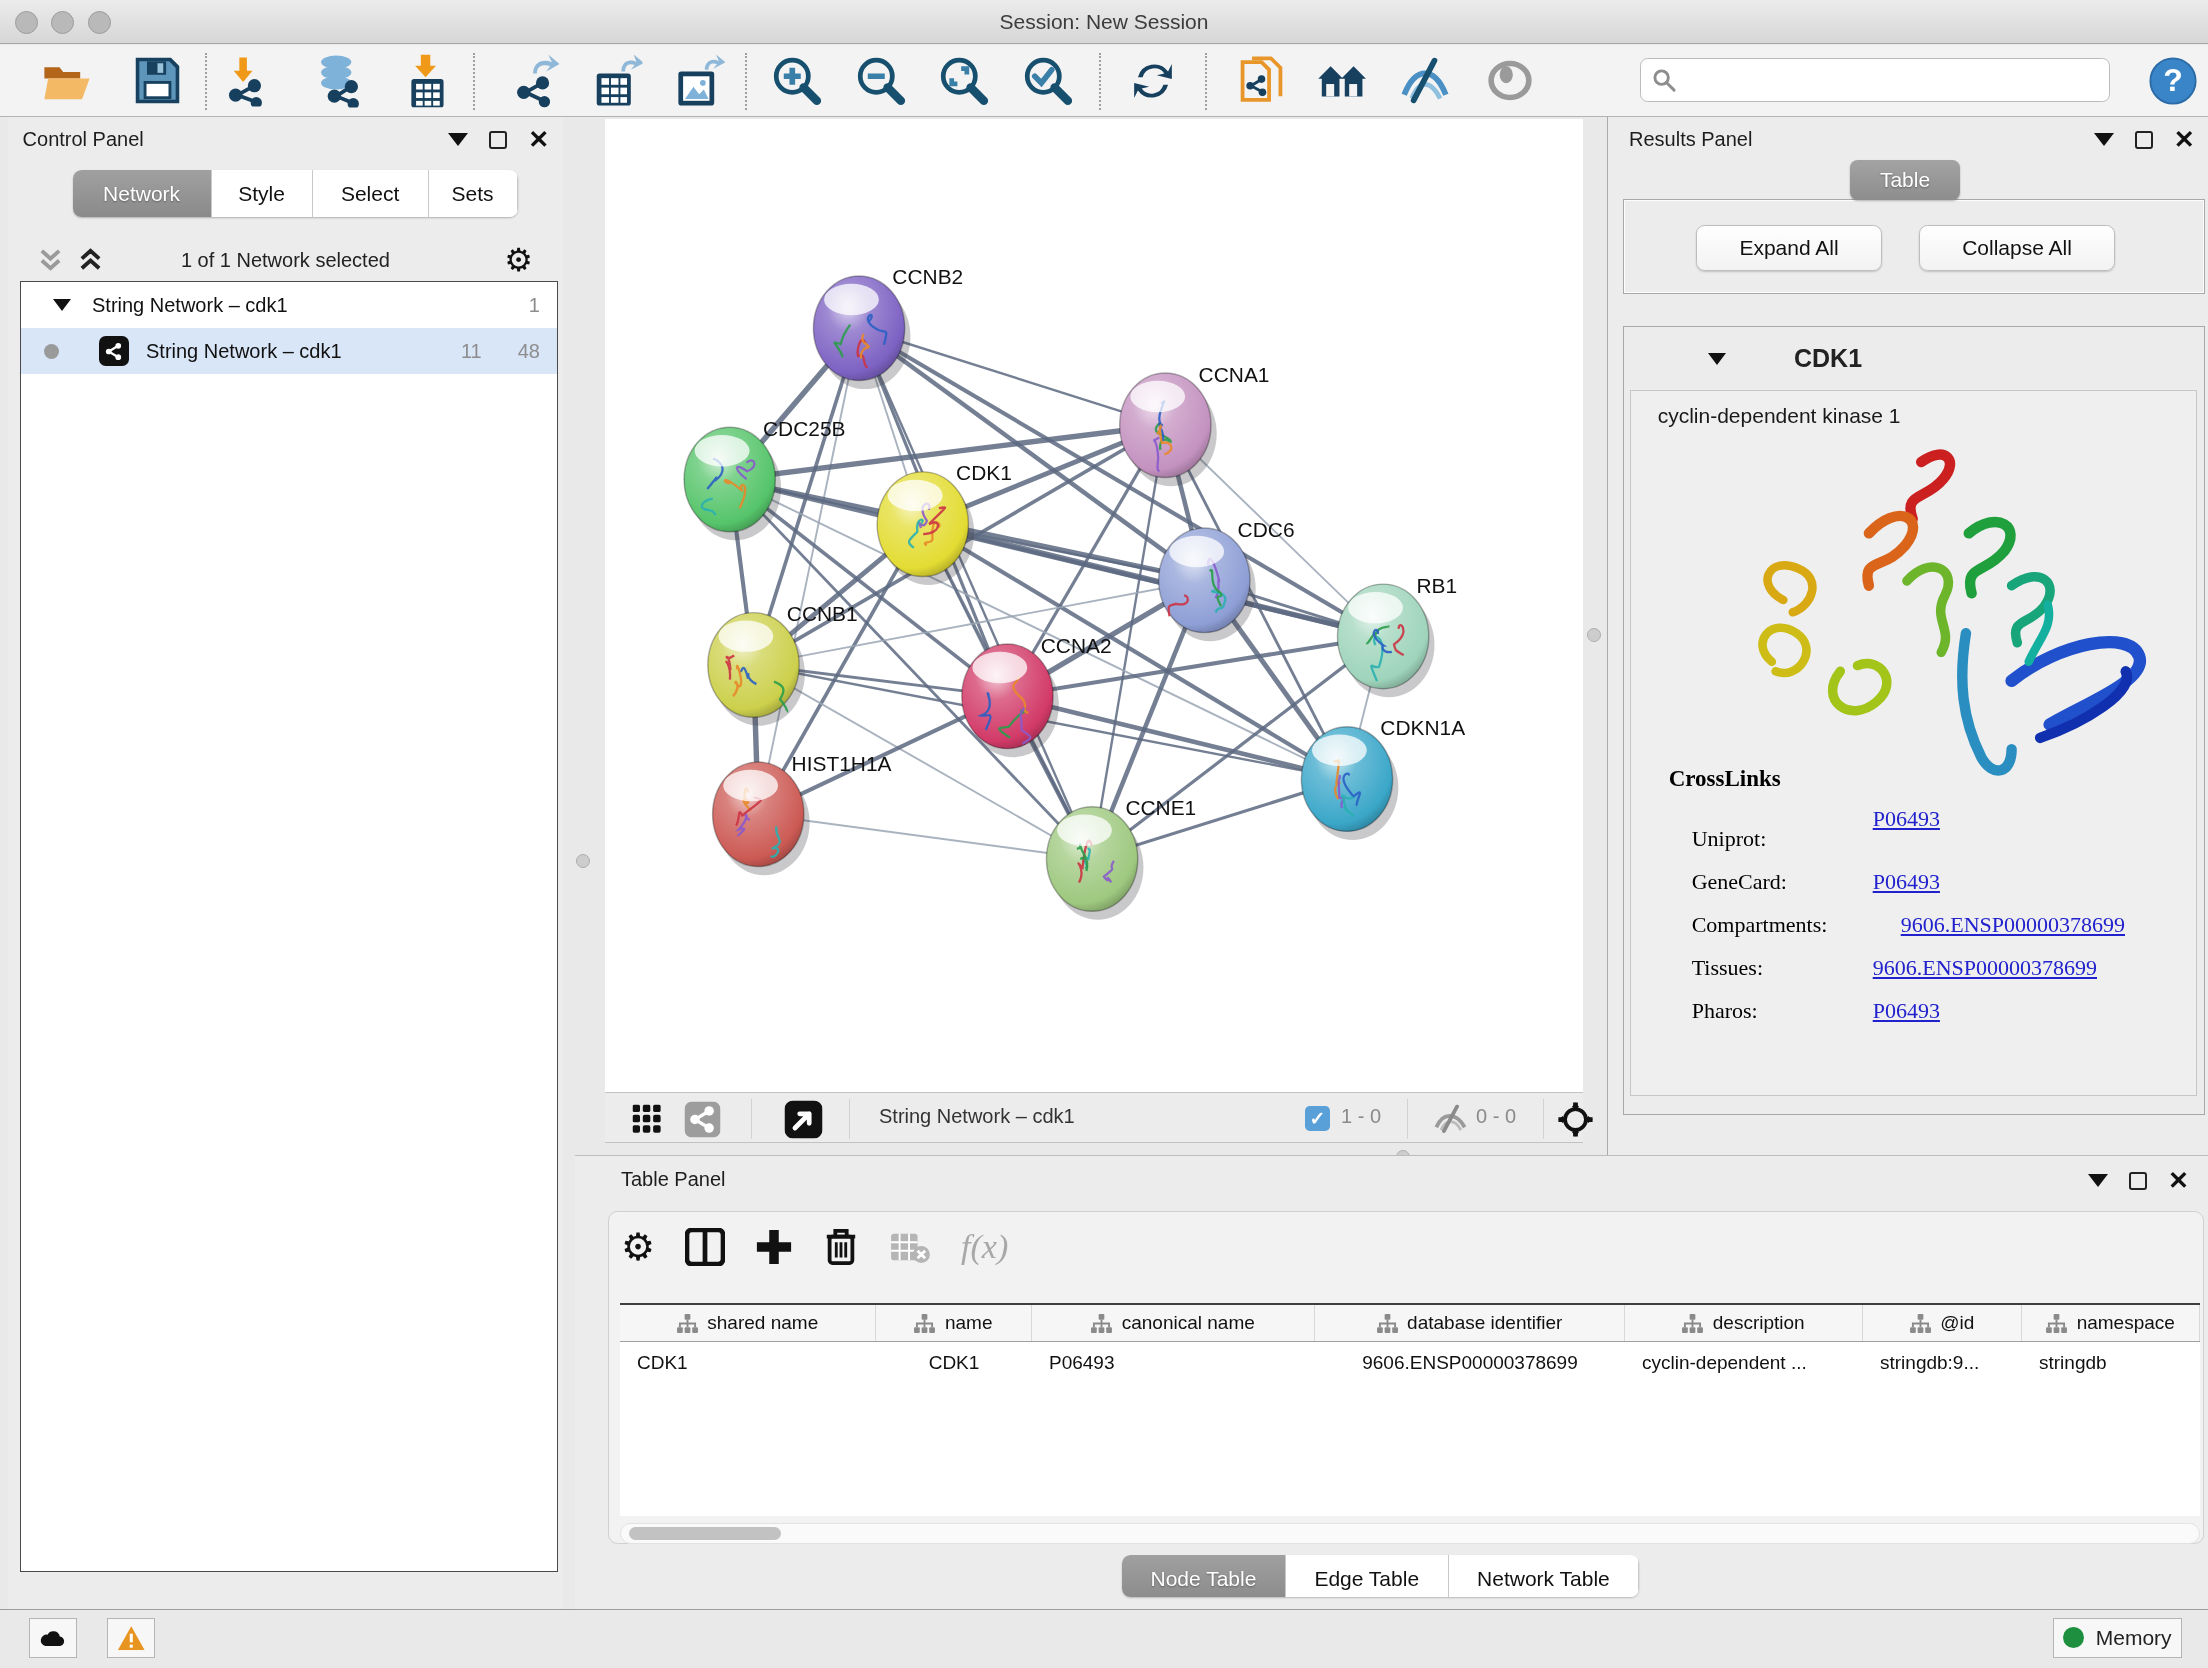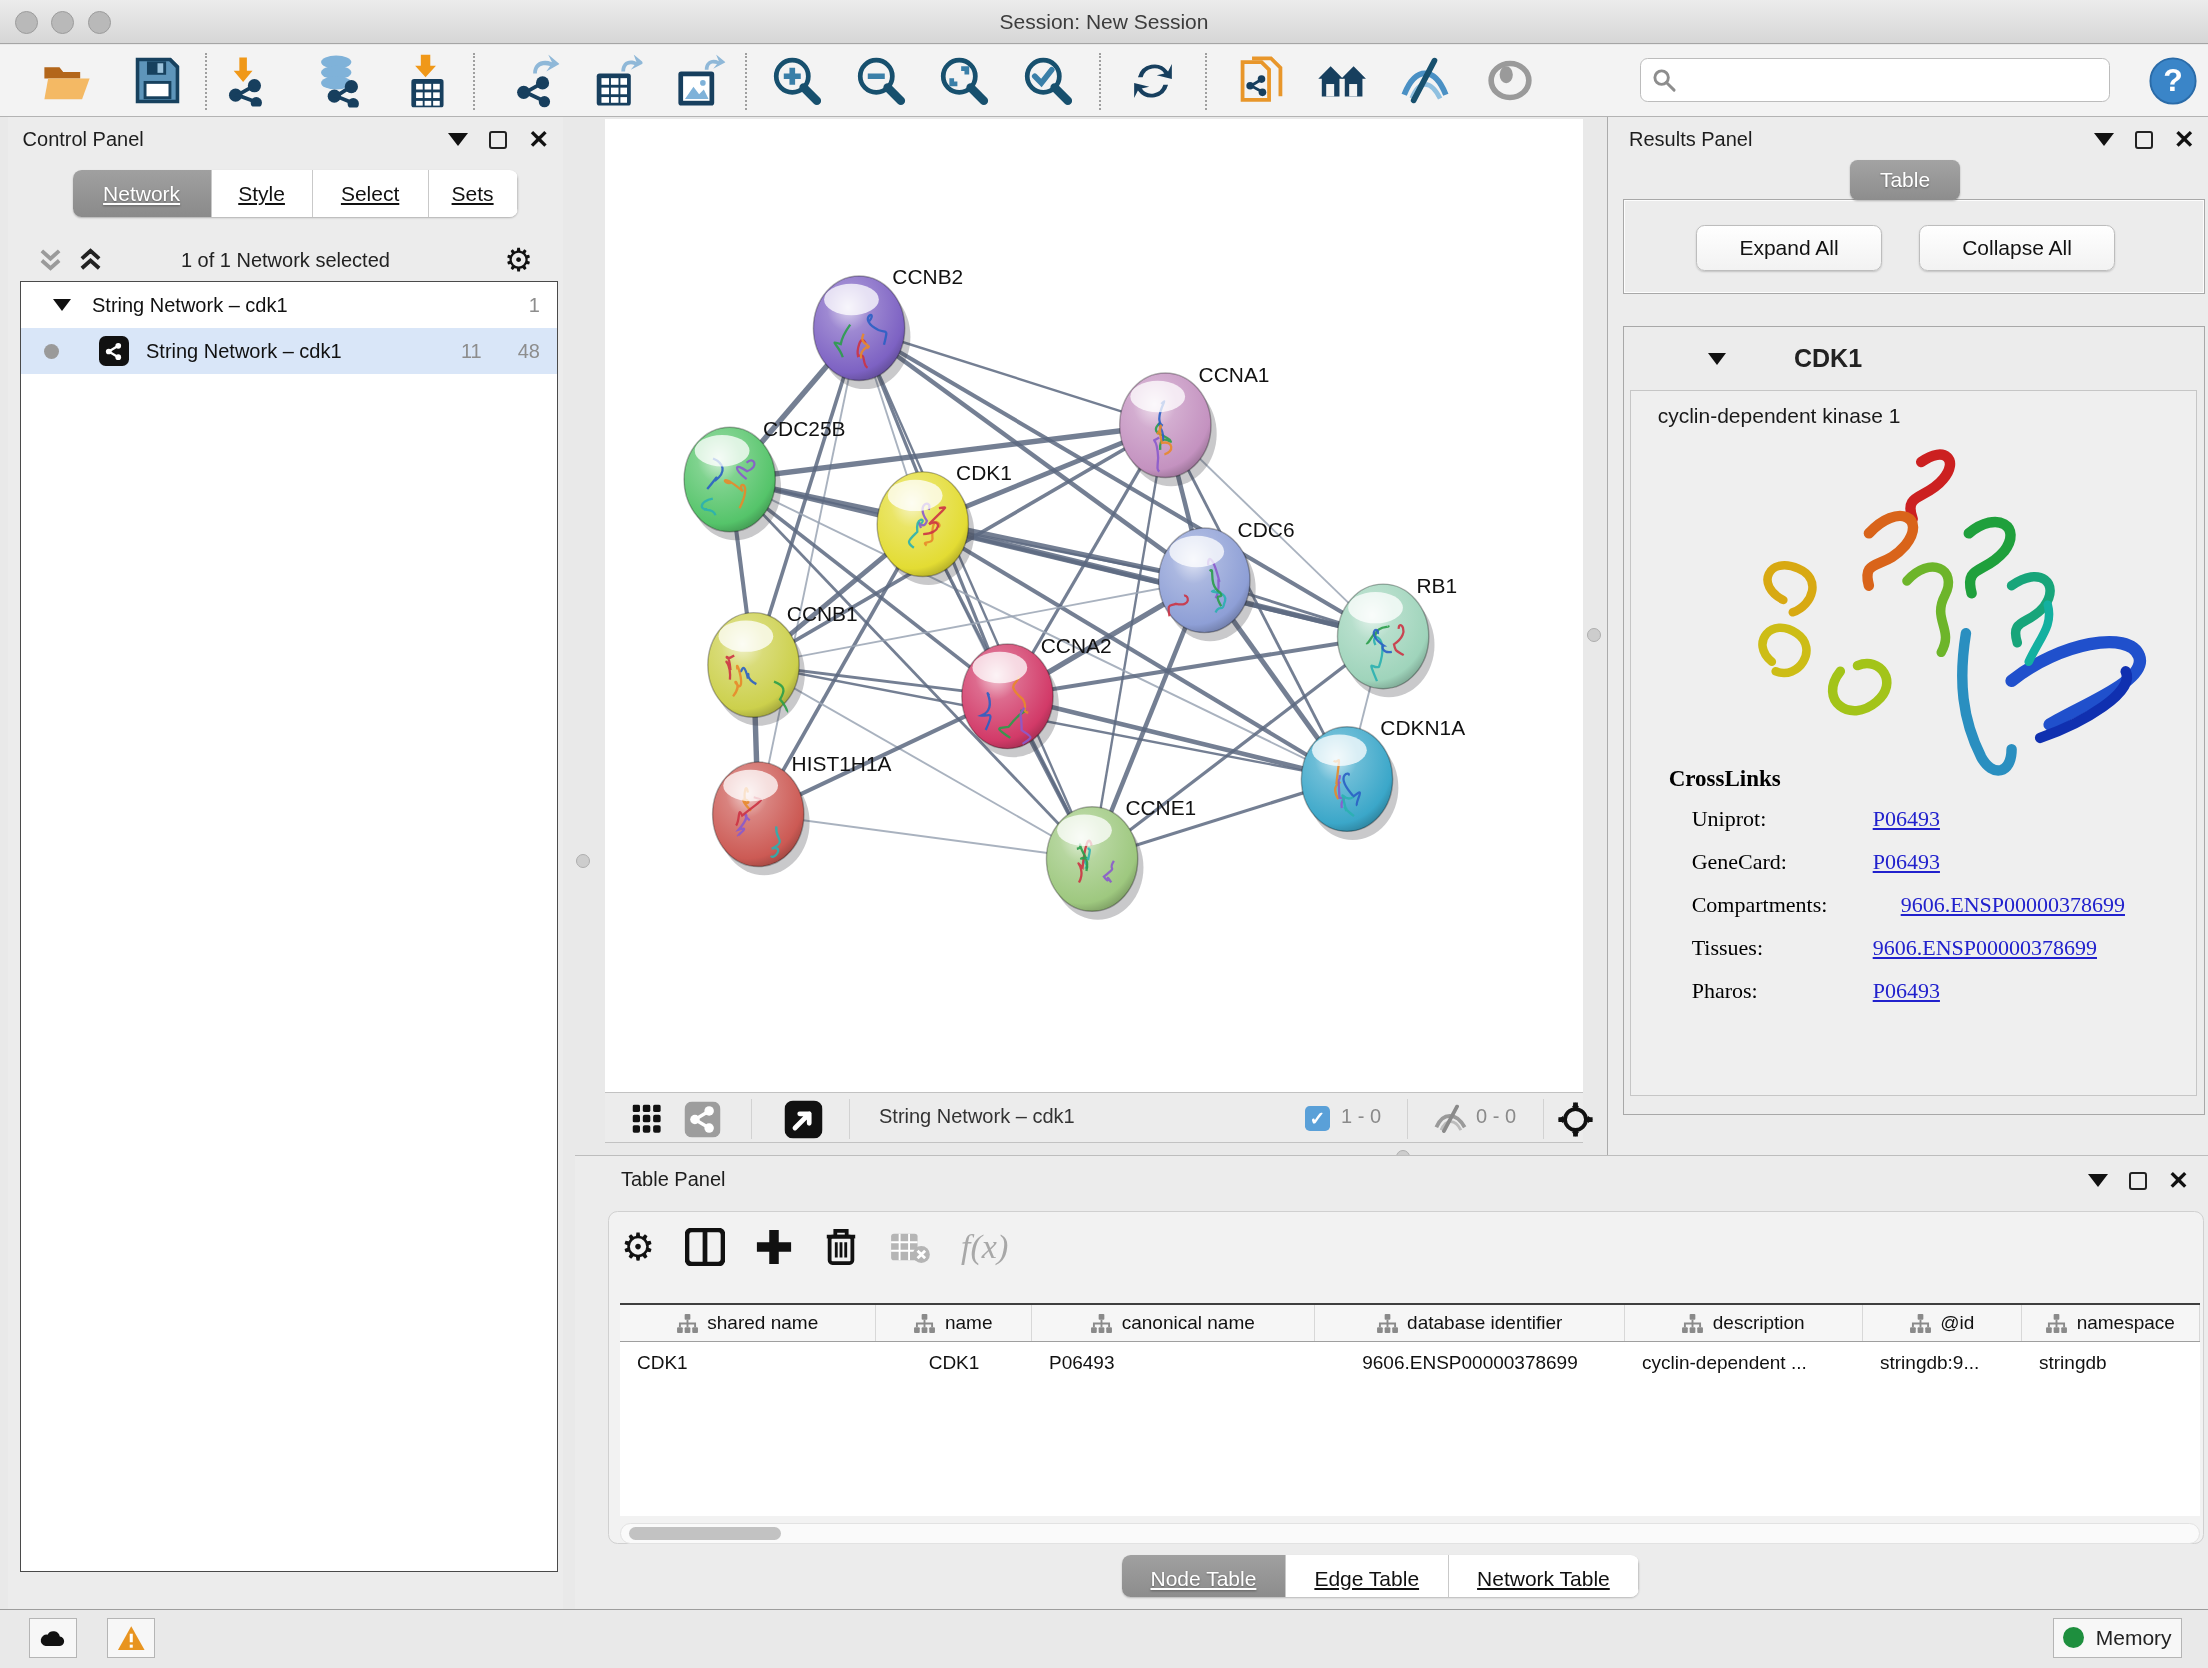--- a/index.html
+++ b/index.html
@@ -29,21 +29,21 @@
   .panel-ctls { position:absolute; display:flex; align-items:center; gap:21px; }
   .p-collapse { width:0; height:0; border-left:10.5px solid transparent; border-right:10.5px solid transparent; border-top:13.3px solid #111; }
   .p-float { width:18px; height:18px; border:2.9px solid #222; border-radius:2.9px; background:transparent; }
   .p-close { font-size:25px; font-weight:bold; color:#111; line-height:19px; }
 
   
   .control-panel { position:absolute; left:7.6px; top:117px; width:555px; height:1492px; background:#ececec; }
   .cp-tabs { position:absolute; left:65px; top:53px; height:47px; display:flex;
     border-radius:8.6px; overflow:hidden; box-shadow:0 1px 1.9px rgba(0,0,0,.25); }
   .seg-tab { height:47px; display:flex; align-items:center; justify-content:center; font-size:21px;
-    background:#fff; color:#111; border-right:1px solid #c9c9c9;text-decoration:underline; }
+    background:#fff; color:#111; border-right:1px solid #c9c9c9; }
   .seg-tab.active { background:linear-gradient(#a0a0a0,#8a8a8a); color:#fff; text-shadow:0 1px 1.9px rgba(0,0,0,.35); }
   .cp-status { position:absolute; left:13.3px; top:121px; width:529px; height:44px; display:flex; align-items:center; }
   .cp-status .txt { position:absolute; left:0; right:0; text-align:center; font-size:20px; color:#222; }
   .tree-box { position:absolute; left:12.4px; top:164px; width:538px; height:1291px; background:#fff; border:1.9px solid #4a4a4a; }
   .tree-row1 { position:absolute; left:0; top:0; width:100%; height:46px; display:flex; align-items:center; }
   .tree-row2 { position:absolute; left:0; top:46px; width:100%; height:46px; display:flex; align-items:center; background:#d9e6f8; }
   .tri-down { width:0; height:0; border-left:9.5px solid transparent; border-right:9.5px solid transparent; border-top:12.4px solid #111; }
   .tree-label { font-size:20px; color:#111; }
   .tree-num { font-size:20px; color:#8d8d8d; }
   .share-badge { width:30px; height:30px; background:#111; border-radius:6.7px; display:flex; align-items:center; justify-content:center; }
@@ -680,21 +680,21 @@
           <path d="M252,200 C244,250 248,290 268,330 C280,352 300,348 300,322" stroke="#2a8fc0" stroke-width="11"></path>
           <path d="M300,250 C350,210 424,196 434,224 C444,250 372,276 340,296" stroke="#2050cc" stroke-width="13"></path>
           <path d="M330,310 C376,294 430,262 420,240" stroke="#1030b0" stroke-width="11"></path>
           <path d="M318,230 C330,204 344,192 338,170" stroke="#13b0a0" stroke-width="9"></path>
         </g>
       </svg>
 
       <div class="xl-head" style="position:absolute; left:38px; top:375px">CrossLinks</div>
       <div id="crosslinks" style="position:absolute; left:61px; top:415px; width:495px">
           <div style="display: flex; margin-bottom: 17px;">
-            <span class="xl-label" style="width: 181px;">Uniprot:</span>
+            <span class="xl-label" style="width: 181px; margin-top: 20px;">Uniprot:</span>
             <a class="xl-link" href="#">P06493</a>
           </div>
           <div style="display: flex; margin-bottom: 17px;">
             <span class="xl-label" style="width: 181px;">GeneCard:</span>
             <a class="xl-link" href="#">P06493</a>
           </div>
           <div style="display: flex; margin-bottom: 17px; gap: 28px;">
             <span class="xl-label" style="width: 181px;">Compartments:</span>
             <a class="xl-link" href="#">9606.ENSP00000378699</a>
           </div>

